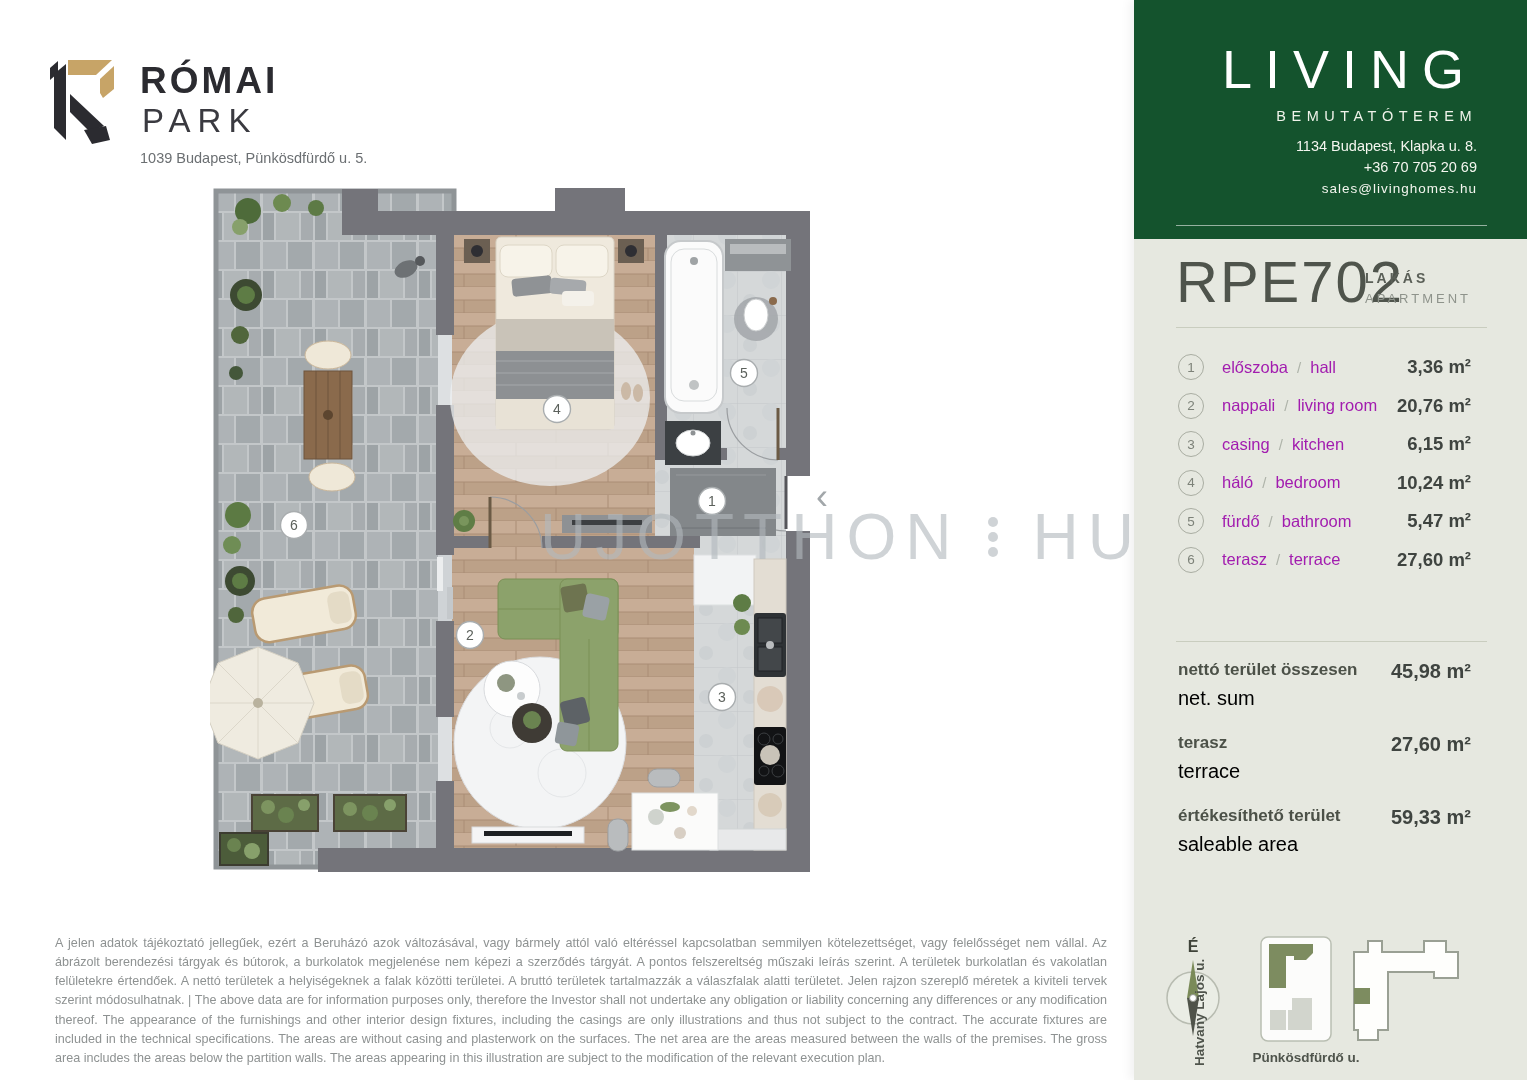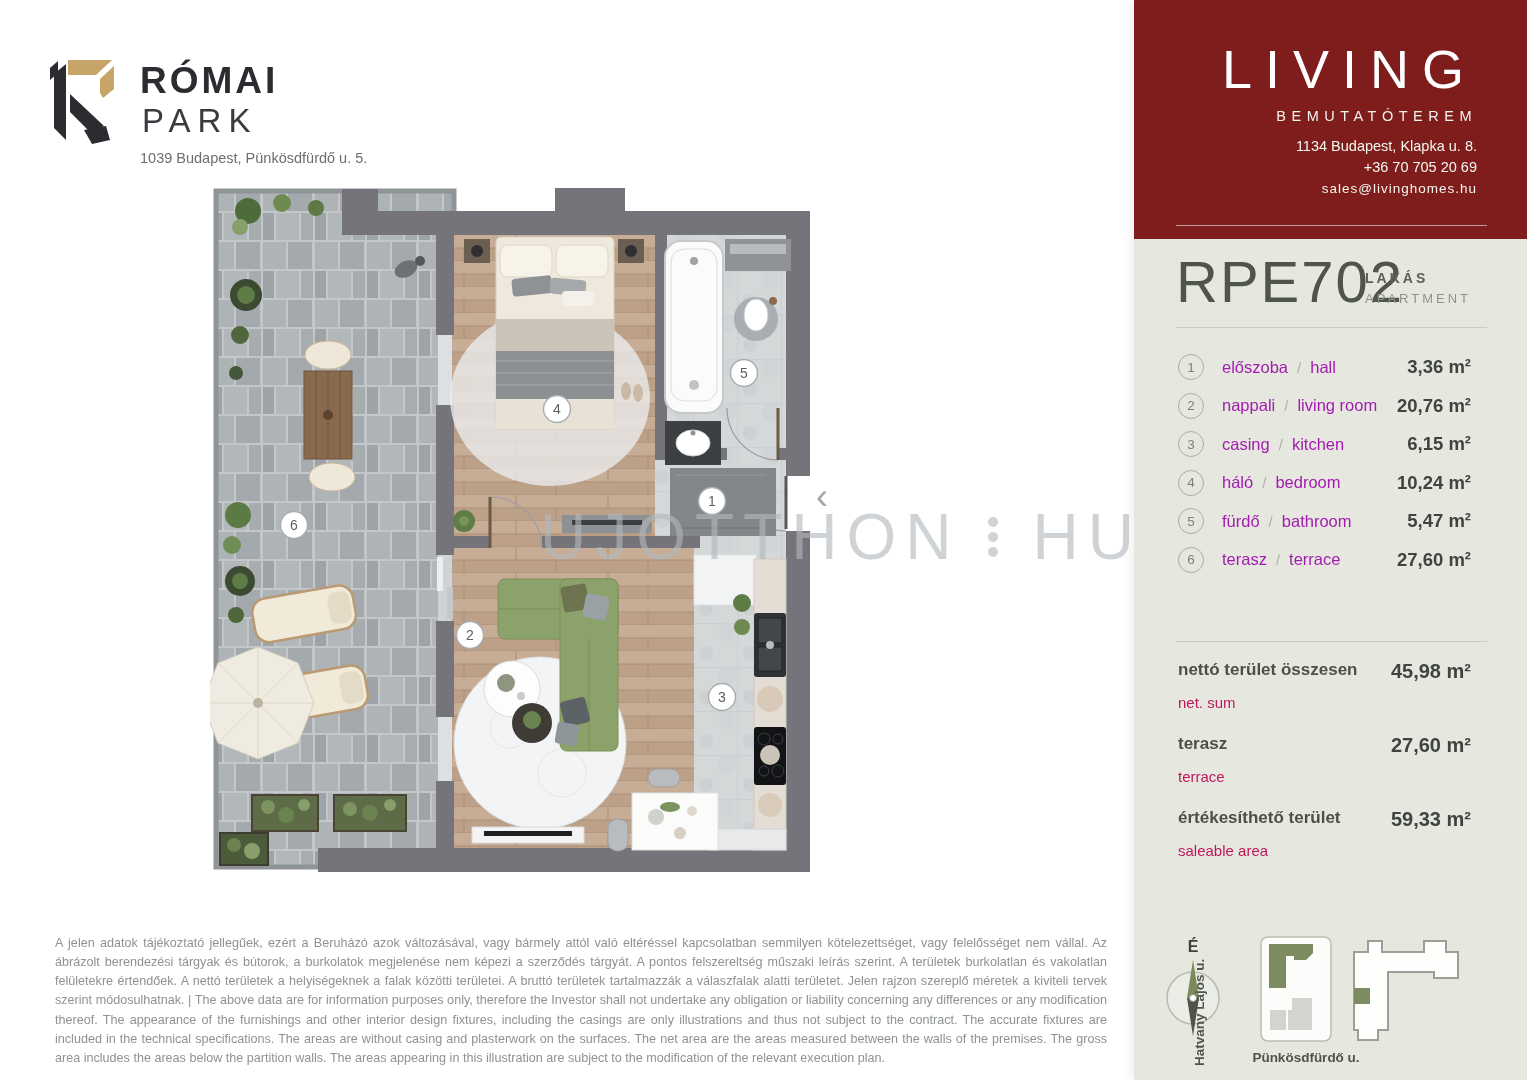--- a/index.html
+++ b/index.html
@@ -25,21 +25,21 @@
   .wm-dots i{width:10px;height:10px;border-radius:50%;background:rgba(178,184,189,0.62);}
   .entry-arrow{left:816px;top:476px;z-index:5;font-size:36px;font-weight:200;color:#a2a7aa;}
 
   
   .disclaimer{left:55px;top:921px;width:1052px;font-size:12.6px;line-height:19.3px;
               color:#8e9292;text-align:justify;}
 
   
   .sidebar{left:1134px;top:0;width:393px;height:1080px;background:#e6e8e0;
            box-shadow:-4px 0 10px rgba(0,0,0,0.06);}
-  .sb-green{position:absolute;left:0;top:0;width:100%;height:239px;background:#7f1d1d;}
+  .sb-green{position:absolute;left:0;top:0;width:100%;height:239px;background:#14532d;}
   .sb-wordmark{position:absolute;right:50px;top:38px;font-size:54px;font-weight:200;
                letter-spacing:13px;color:#ffffff;}
   .sb-sub{position:absolute;right:50px;top:108px;font-size:14.5px;letter-spacing:5.5px;
           color:#f0f3ea;}
   .sb-contact{position:absolute;right:50px;top:136px;text-align:right;color:#f4f6ef;
               font-size:14.5px;line-height:21px;}
   .sb-contact .mail{font-size:13.5px;letter-spacing:1px;}
   .sb-hr-green{position:absolute;left:42px;right:40px;top:225px;height:1px;
                background:rgba(255,255,255,0.55);}
 
@@ -55,21 +55,21 @@
   .num-badge{flex:0 0 auto;width:24px;height:24px;border:1.4px solid #a9ada2;border-radius:50%;
              display:flex;align-items:center;justify-content:center;font-size:13.5px;
              color:#7d8279;margin-right:18px;}
   .room-hu,.room-en{font-size:16.5px;color:#a21caf;}
   .room-sep{font-size:15px;color:#aeb3a9;margin:0 9px;}
   .room-area{margin-left:auto;font-size:18.5px;font-weight:bold;color:#3f4440;}
 
   .totals{position:absolute;left:0;top:660px;width:100%;}
   .total-row{display:flex;align-items:flex-start;padding:0 56px 0 44px;margin-bottom:23px;}
   .total-hu{font-size:17px;font-weight:bold;color:#4c5148;}
-  .total-en{margin-top:14px;font-size:15px;color:#be185d;}
+  .total-en{margin-top:7px;font-size:20px;color:#000000;}
   .total-area{margin-left:auto;font-size:20px;font-weight:bold;color:#3f4440;}
 
   
   .map-row{position:absolute;left:0;top:928px;width:393px;height:150px;}
   .street-left{position:absolute;left:58px;top:28px;width:110px;font-size:13.5px;
                font-weight:bold;color:#4f544c;transform:rotate(-90deg) translate(-100%,0);
                transform-origin:0 0;white-space:nowrap;}
   .street-bottom{position:absolute;left:112px;top:122px;width:120px;text-align:center;
                  font-size:13.5px;font-weight:bold;color:#4f544c;white-space:nowrap;}
 </style>

